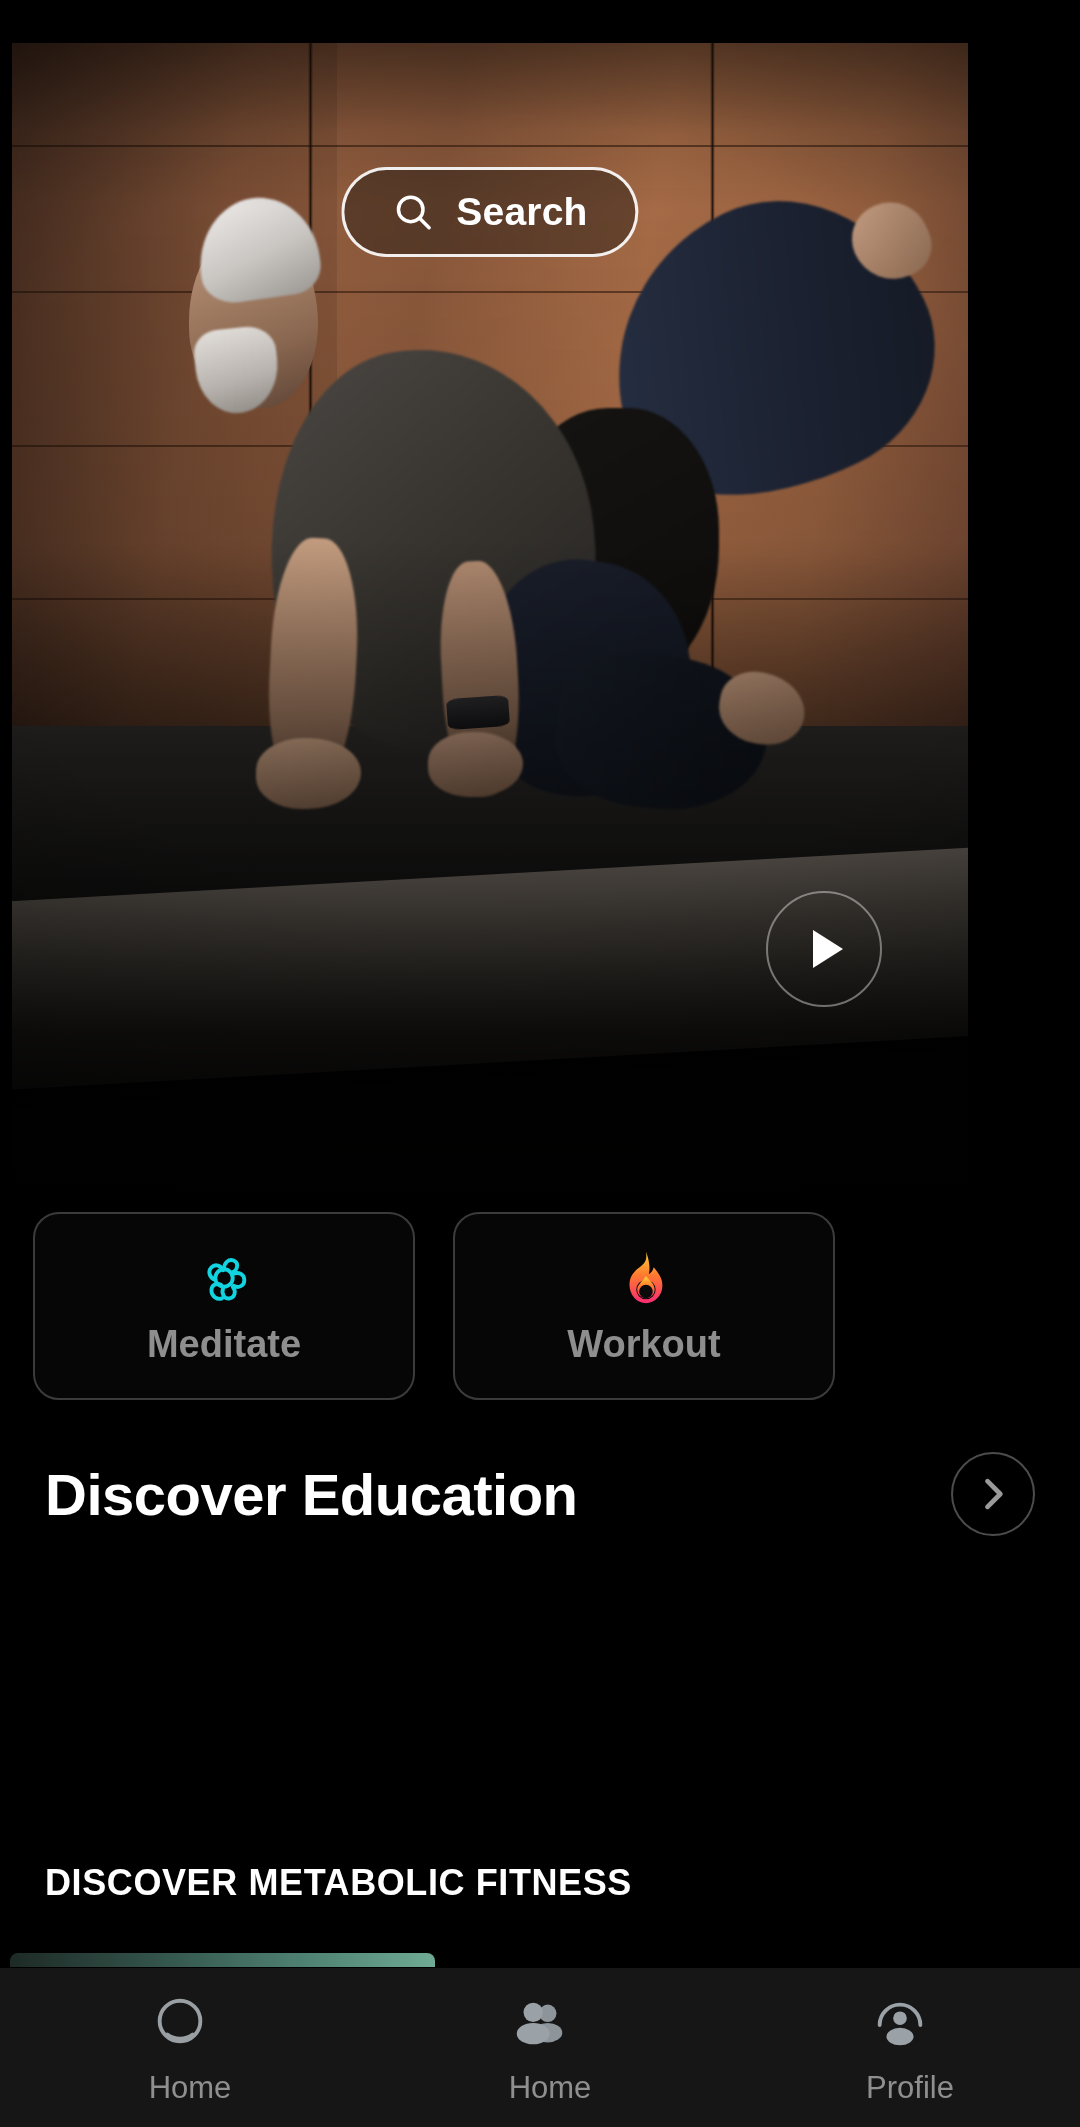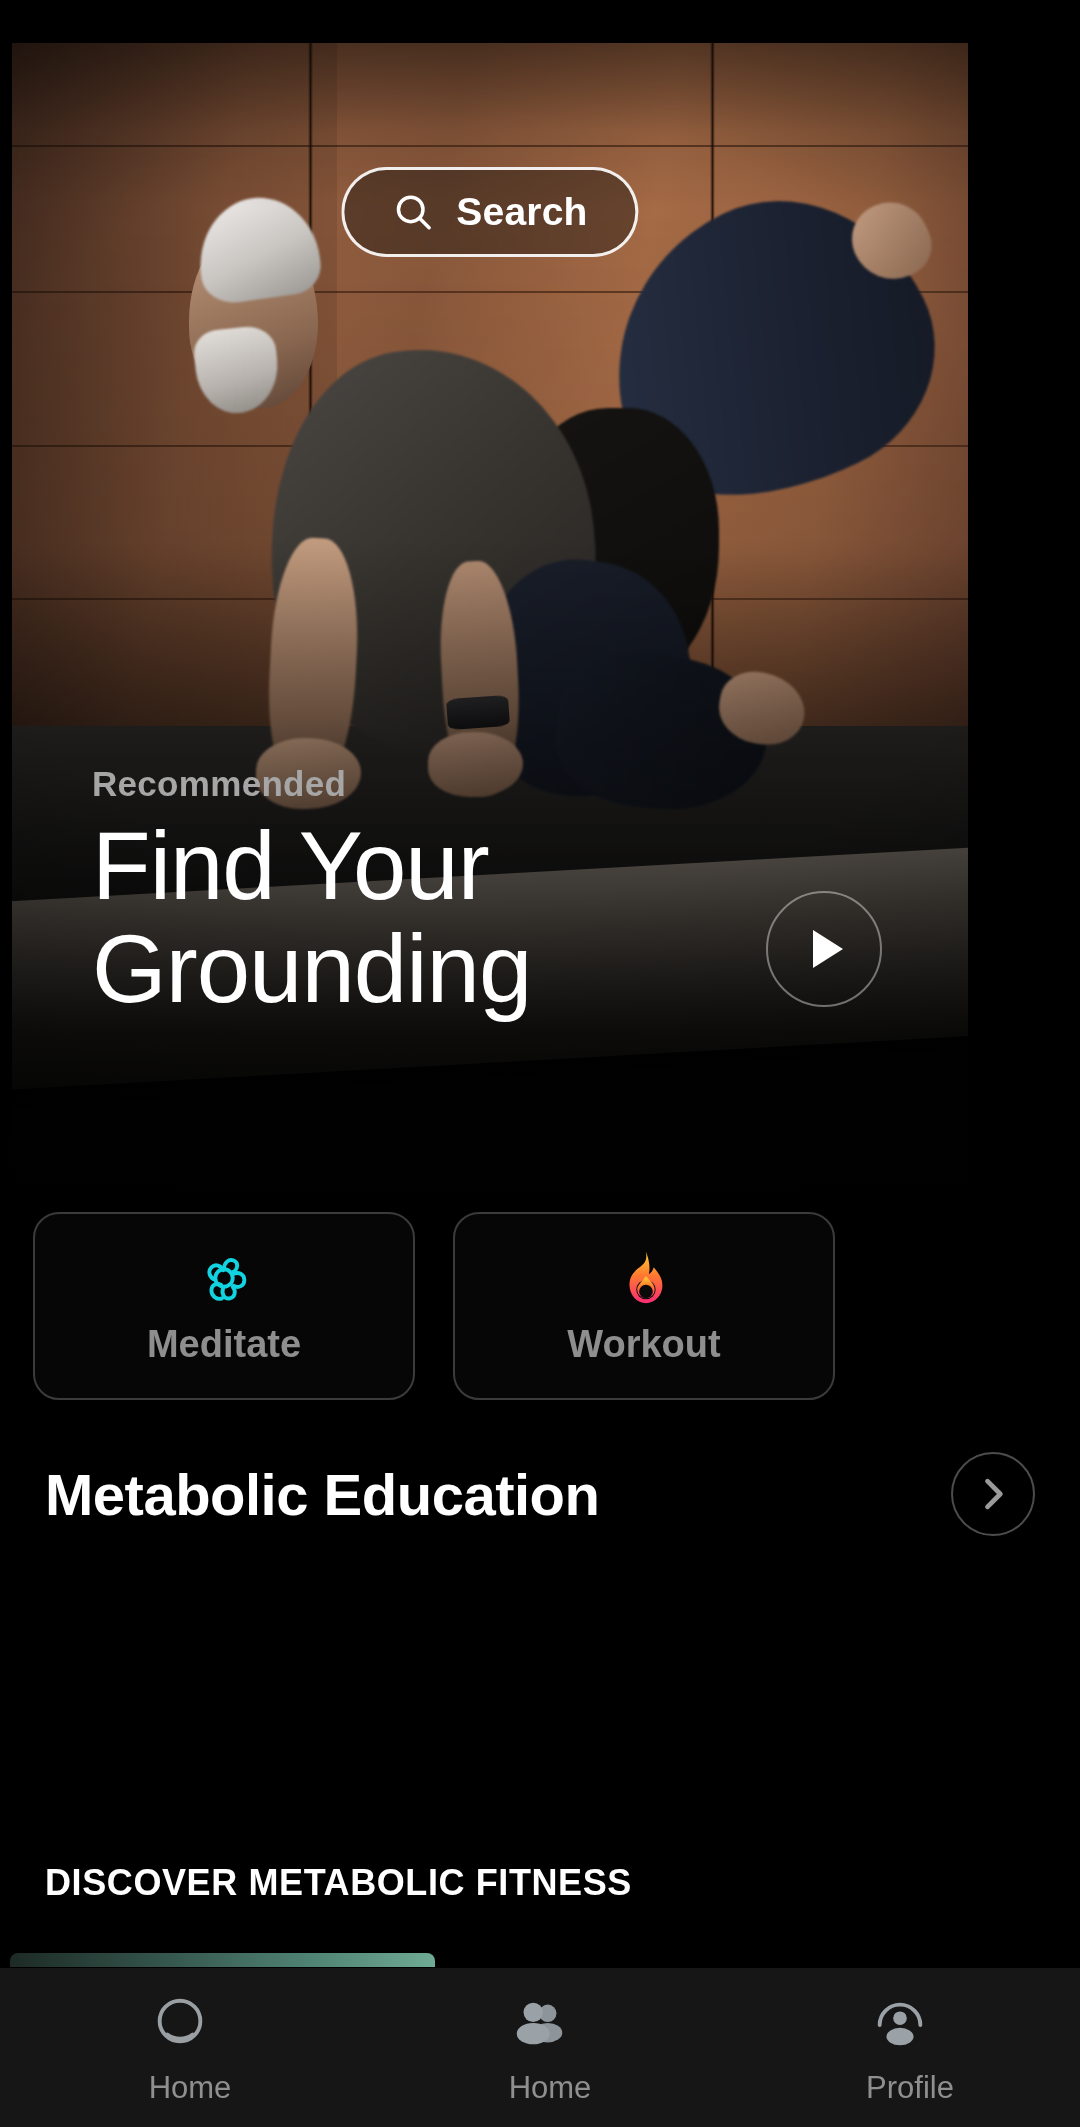--- a/index.html
+++ b/index.html
@@ -293,27 +293,20 @@
     </div>
 
     <div class="search-pill">
       <svg class="si" width="42" height="42" viewBox="0 0 24 24" fill="none">
         <circle cx="10.5" cy="10.5" r="7" stroke="#fff" stroke-width="2"></circle>
         <line x1="15.6" y1="15.6" x2="21" y2="21" stroke="#fff" stroke-width="2" stroke-linecap="round"></line>
       </svg>
       <span>Search</span>
     </div>
 
-    <div class="hero-copy">
-      <div class="hero-kicker">Recommended</div>
-      <div class="hero-title">
-        <div>Find Your</div>
-        <div>Grounding</div>
-      </div>
-    </div>
 
     <div class="play-btn">
       <div class="play-tri"></div>
     </div>
   </div>
 
   <div class="cards">
 
     <div class="cat-card">
       <svg class="cat-icon" viewBox="0 0 64 64" fill="none">
@@ -343,21 +336,21 @@
         <path d="M34 30c4 5 9 8 9 14a9 9 0 0 1-18 0c0-5 5-8 9-14z" fill="url(#flameGrad)"></path>
         <circle cx="34" cy="46" r="7" fill="#0a0a0a"></circle>
       </svg>
       <div class="cat-label">Workout</div>
     </div>
 
   </div>
 
   <div class="edu">
     <div class="edu-row">
-      <div class="edu-title">Metabolic Education</div>
+      <div class="edu-title">Discover Education</div>
       <div class="edu-arrow">
         <svg width="44" height="44" viewBox="0 0 24 24" fill="none">
           <polyline points="9,5 16,12 9,19" stroke="#9a9a9a" stroke-width="2.6" stroke-linecap="round" stroke-linejoin="round"></polyline>
         </svg>
       </div>
     </div>
   </div>
 
   <div class="discover-head">DISCOVER METABOLIC FITNESS</div>
   <div class="peek-card"></div>

